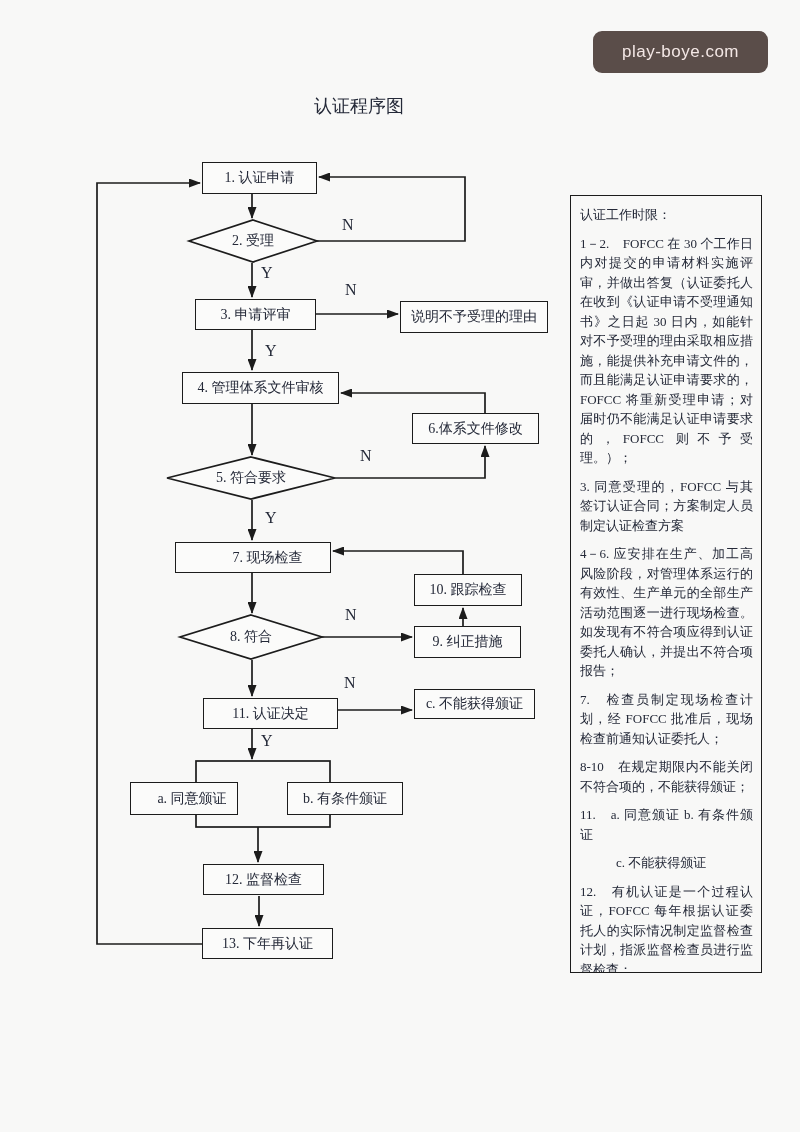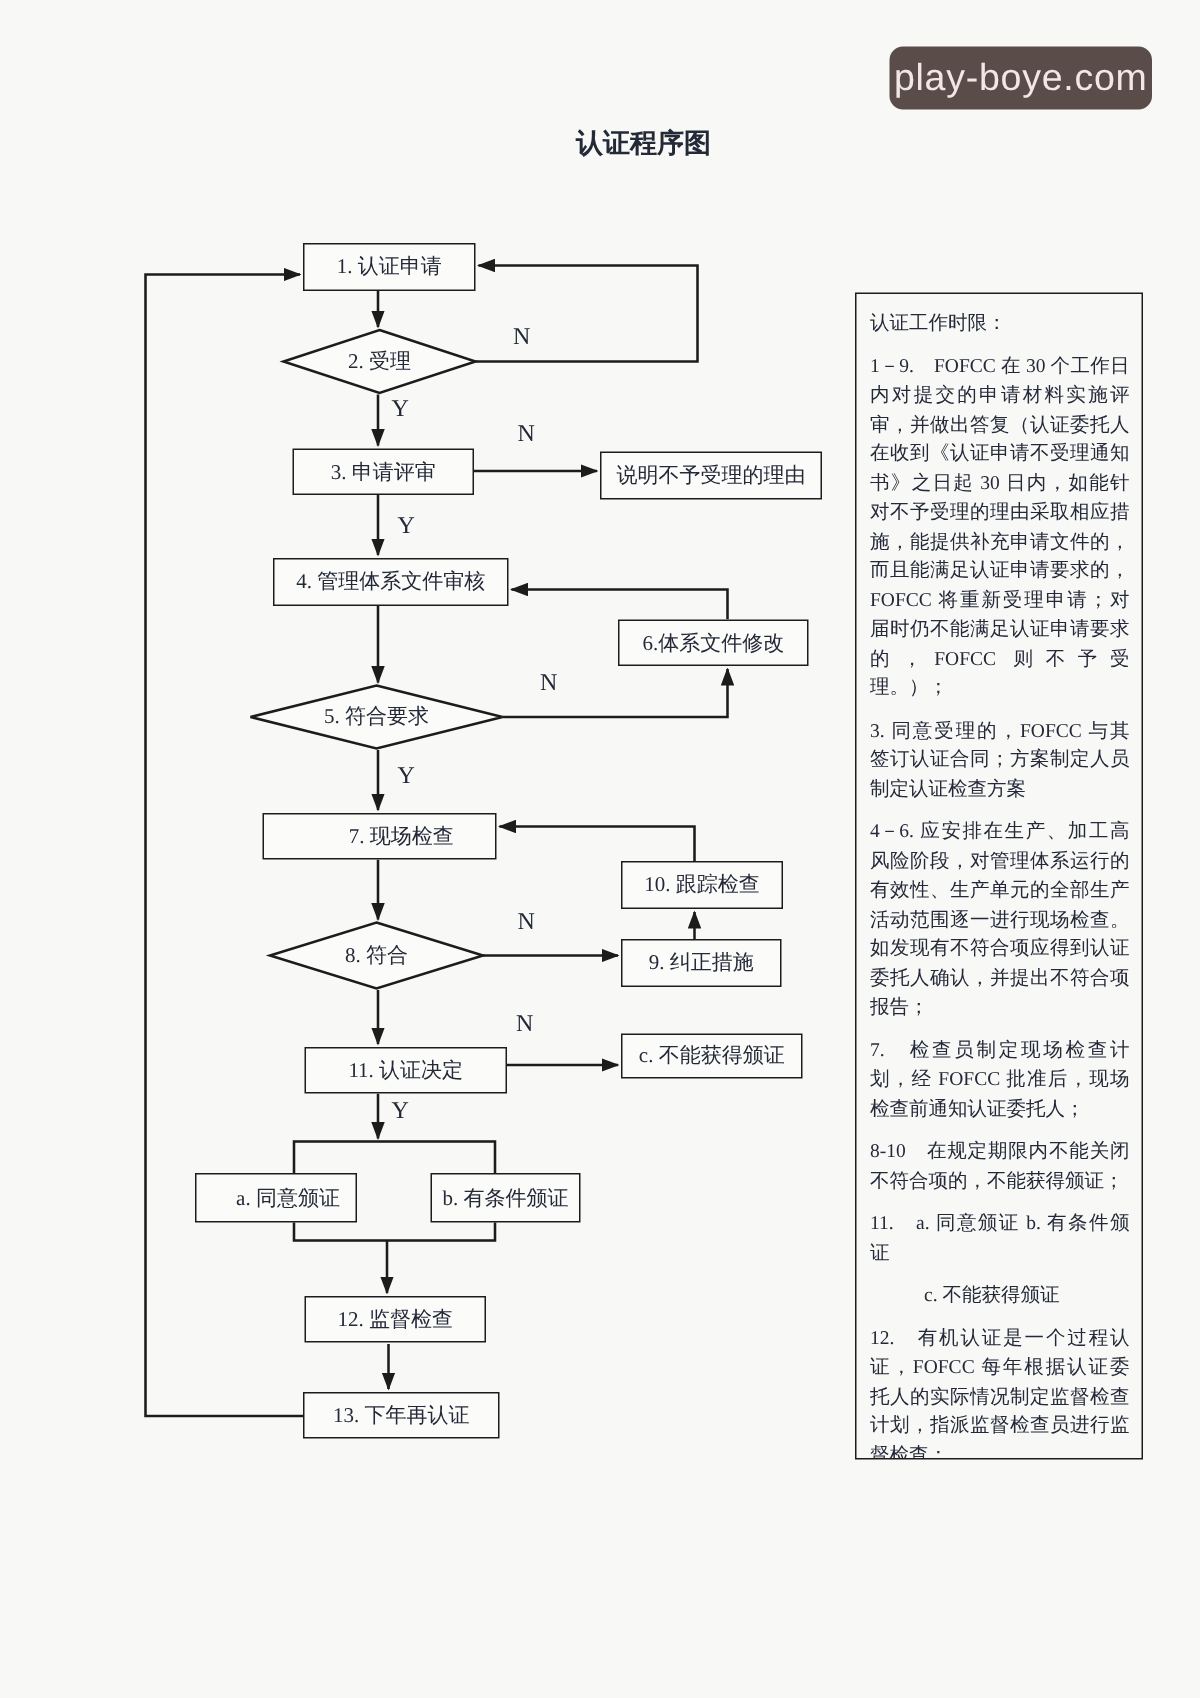--- a/index.html
+++ b/index.html
@@ -9,24 +9,24 @@
     --box-bg:#fbfbfa;
     --watermark-bg:#5a4d49;
     --watermark-text:#f3e7e5;
   }
   html,body{margin:0;padding:0;}
   body{font-family:"Liberation Serif","DejaVu Serif",serif;}
   .page{position:relative;width:800px;height:1132px;background:var(--page-bg);overflow:hidden;}
 
   .watermark{position:absolute;left:593px;top:31px;width:175px;height:42px;border-radius:9px;
     background:var(--watermark-bg);color:var(--watermark-text);display:flex;align-items:center;justify-content:center;
-    font-family:"Liberation Sans","DejaVu Sans",sans-serif;font-size:25px;letter-spacing:.5px;}
+    font-family:"Liberation Sans","DejaVu Sans",sans-serif;font-size:17px;letter-spacing:.5px;}
 
-  .title{position:absolute;left:314px;top:83px;width:160px;text-align:right;
-    font-size:18px;font-weight:bold;color:var(--text);}
+  .title{position:absolute;left:314px;top:94px;width:160px;text-align:left;
+    font-size:18px;font-weight:normal;color:var(--text);}
 
   svg.wires{position:absolute;left:0;top:0;z-index:1;}
   .ln{stroke:var(--line);stroke-width:1.7;fill:none;}
   .shape{stroke:var(--line);stroke-width:1.7;fill:var(--box-bg);}
   .hollow{stroke:var(--line);stroke-width:1.7;fill:none;}
   .arrowhead{fill:var(--line);}
 
   .fbox{position:absolute;z-index:2;box-sizing:border-box;border:1.6px solid var(--line);
     background:var(--box-bg);display:flex;align-items:center;justify-content:center;
     font-size:14px;color:var(--text);white-space:nowrap;}
@@ -89,41 +89,41 @@
   <div class="fbox" style="left:195px;top:299px;width:121px;height:31px;">3. 申请评审</div>
   <div class="fbox" style="left:400px;top:301px;width:148px;height:32px;">说明不予受理的理由</div>
   <div class="fbox" style="left:182px;top:372px;width:157px;height:32px;">4. 管理体系文件审核</div>
   <div class="fbox" style="left:412px;top:413px;width:127px;height:31px;">6.体系文件修改</div>
   <div class="fbox" style="left:175px;top:542px;width:156px;height:31px;padding-left:29px;">7. 现场检查</div>
   <div class="fbox" style="left:414px;top:574px;width:108px;height:32px;">10. 跟踪检查</div>
   <div class="fbox" style="left:414px;top:626px;width:107px;height:32px;">9. 纠正措施</div>
   <div class="fbox" style="left:203px;top:698px;width:135px;height:31px;">11. 认证决定</div>
   <div class="fbox" style="left:414px;top:689px;width:121px;height:30px;">c. 不能获得颁证</div>
   <div class="fbox" style="left:130px;top:782px;width:108px;height:33px;padding-left:16px;">a. 同意颁证</div>
-  <div class="fbox" style="left:287px;top:782px;width:100px;height:33px;">b. 有条件颁证</div>
+  <div class="fbox" style="left:287px;top:782px;width:116px;height:33px;">b. 有条件颁证</div>
   <div class="fbox" style="left:203px;top:864px;width:121px;height:31px;">12. 监督检查</div>
   <div class="fbox" style="left:202px;top:928px;width:131px;height:31px;">13. 下年再认证</div>
 
   <div class="dlabel" style="left:193px;top:232px;width:120px;">2. 受理</div>
   <div class="dlabel" style="left:176px;top:469px;width:150px;">5. 符合要求</div>
   <div class="dlabel" style="left:191px;top:628px;width:120px;">8. 符合</div>
 
   <div class="blabel" style="left:342px;top:216px;">N</div>
   <div class="blabel" style="left:261px;top:264px;">Y</div>
   <div class="blabel" style="left:345px;top:281px;">N</div>
   <div class="blabel" style="left:265px;top:342px;">Y</div>
   <div class="blabel" style="left:360px;top:447px;">N</div>
   <div class="blabel" style="left:265px;top:509px;">Y</div>
   <div class="blabel" style="left:345px;top:606px;">N</div>
   <div class="blabel" style="left:344px;top:674px;">N</div>
   <div class="blabel" style="left:261px;top:732px;">Y</div>
 
   <div class="panel">
     <p>认证工作时限：</p>
-    <p>1－9.　FOFCC 在 30 个工作日内对提交的申请材料实施评审，并做出答复（认证委托人在收到《认证申请不受理通知书》之日起 30 日内，如能针对不予受理的理由采取相应措施，能提供补充申请文件的，而且能满足认证申请要求的，FOFCC 将重新受理申请；对届时仍不能满足认证申请要求的，FOFCC 则不予受理。）；</p>
+    <p>1－2.　FOFCC 在 30 个工作日内对提交的申请材料实施评审，并做出答复（认证委托人在收到《认证申请不受理通知书》之日起 30 日内，如能针对不予受理的理由采取相应措施，能提供补充申请文件的，而且能满足认证申请要求的，FOFCC 将重新受理申请；对届时仍不能满足认证申请要求的，FOFCC 则不予受理。）；</p>
     <p>3. 同意受理的，FOFCC 与其签订认证合同；方案制定人员制定认证检查方案</p>
     <p>4－6. 应安排在生产、加工高风险阶段，对管理体系运行的有效性、生产单元的全部生产活动范围逐一进行现场检查。如发现有不符合项应得到认证委托人确认，并提出不符合项报告；</p>
     <p>7.　检查员制定现场检查计划，经 FOFCC 批准后，现场检查前通知认证委托人；</p>
     <p>8-10　在规定期限内不能关闭不符合项的，不能获得颁证；</p>
     <p>11.　a. 同意颁证 b. 有条件颁证</p>
     <p class="indent">c. 不能获得颁证</p>
     <p>12.　有机认证是一个过程认证，FOFCC 每年根据认证委托人的实际情况制定监督检查计划，指派监督检查员进行监督检查；</p>
 
   </div>
 

